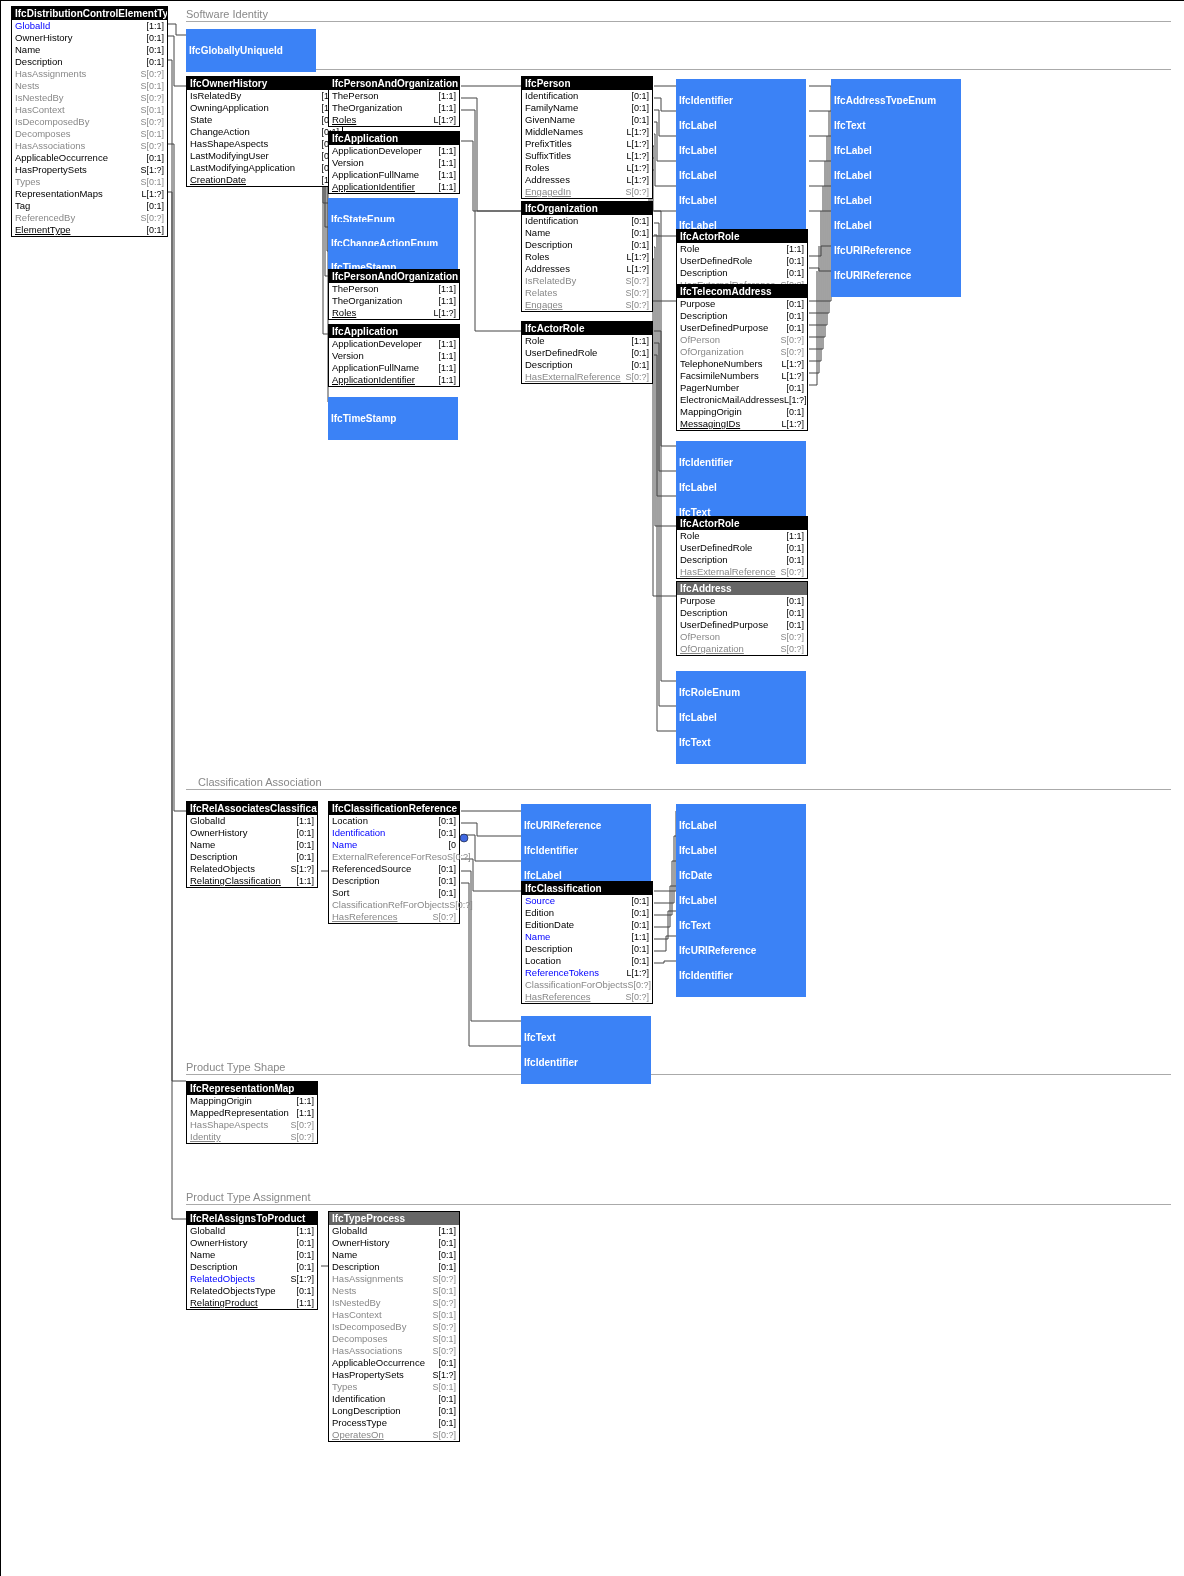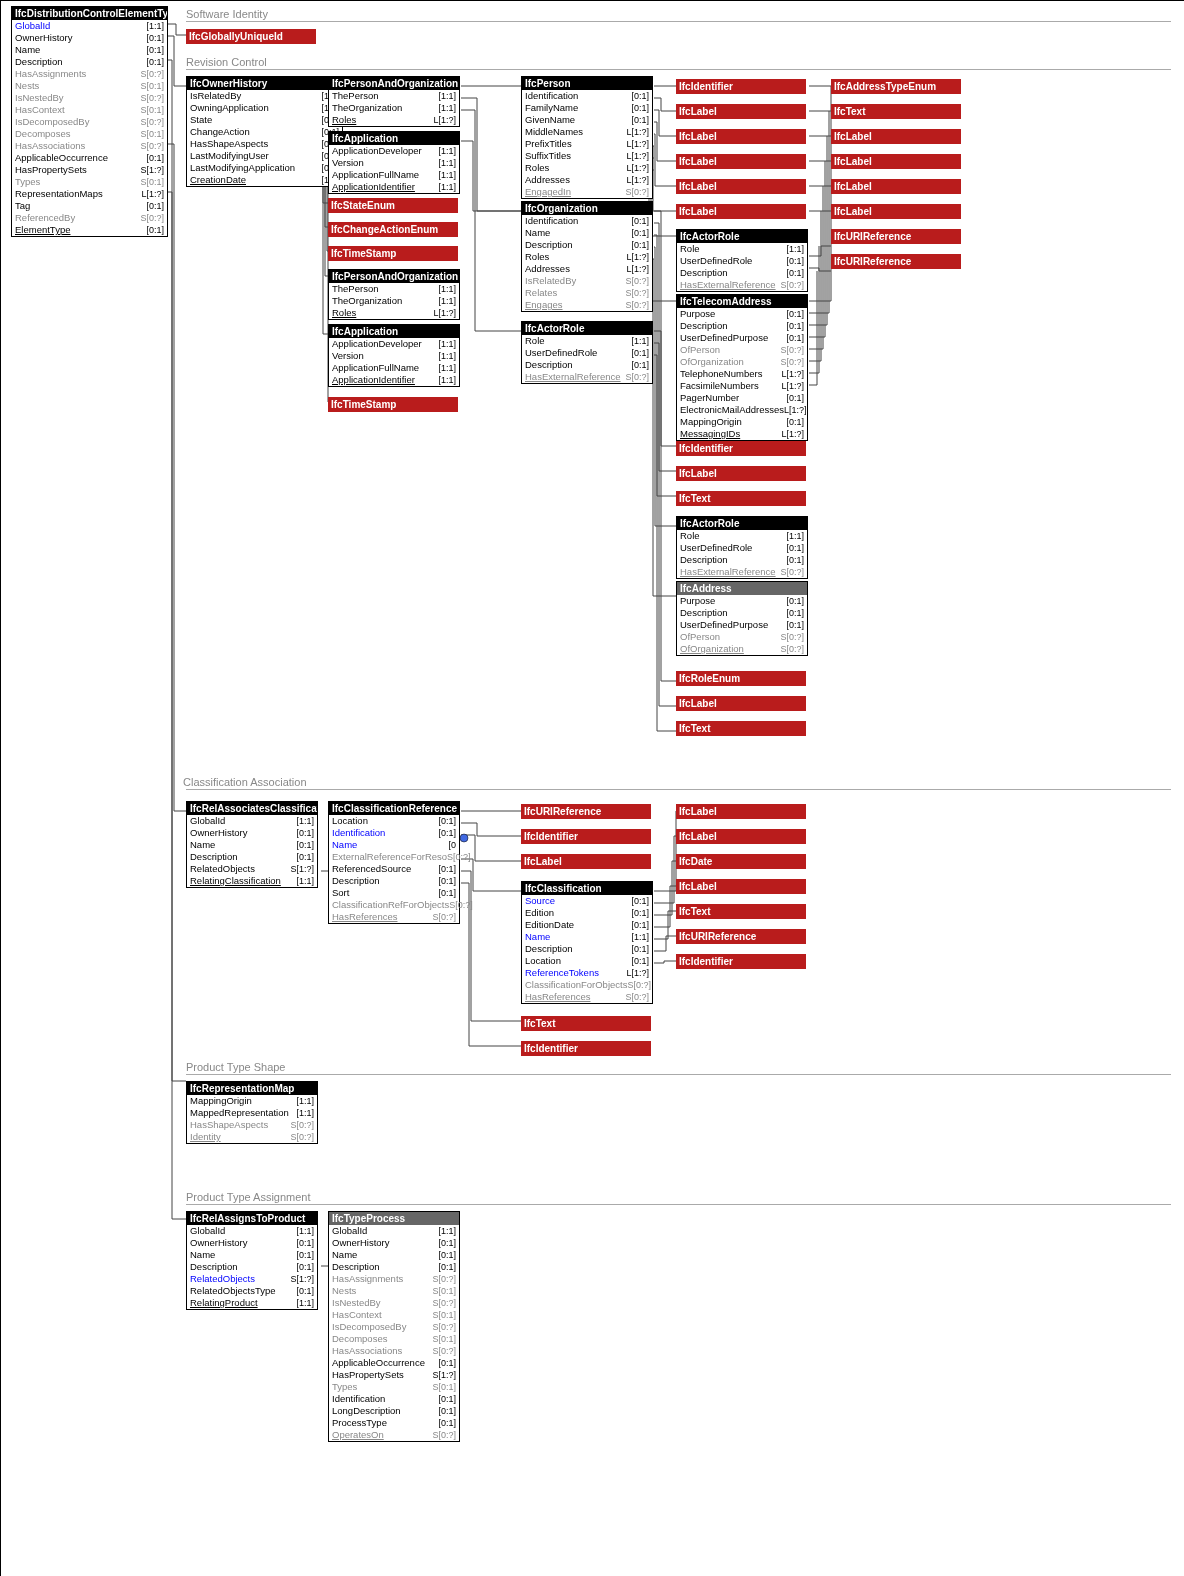--- a/index.html
+++ b/index.html
@@ -10,21 +10,21 @@
 .ebox.small{width:130px}
 .ebox-header{background:#000;color:#fff;font-weight:bold;padding:1px 3px;font-size:10px;white-space:nowrap;overflow:hidden}
 .ebox-header.grey{background:#666}
 .erow{display:flex;justify-content:space-between;padding:0 3px;font-size:9.5px;line-height:12px}
 .erow .n{color:#000}
 .erow .n.blue{color:#00f}
 .erow .n.grey{color:#888}
 .erow .n.underline{text-decoration:underline}
 .erow .c{color:#000;font-size:9px}
 .erow .c.grey{color:#888}
-.tbox{position:absolute;background:#b91c1c;color:#fff;font-weight:bold;padding:2px 3px;font-size:10px;width:124px}
+.tbox{position:absolute;background:#3b82f6;color:#fff;font-weight:bold;padding:16px 3px;font-size:10px;width:124px}
 #svg-lines{position:absolute;top:0;left:0;width:1184px;height:1576px;pointer-events:none}
 .cline{stroke:#444;stroke-width:1;fill:none}
 .dot{fill:#4169E1;stroke:#000;stroke-width:0.5}
 </style>
 </head>
 <body>
 
 <div id="diagram-container">
 
 <svg id="svg-lines">
@@ -103,21 +103,21 @@
 <path class="cline" d="M653 962 L663 962 L663 960 L675 960"></path>
 
 <path class="cline" d="M320 1265 L327 1265"></path>
 <circle class="dot" cx="463" cy="837" r="4"></circle>
 </svg>
 
 <div class="section-label" style="left:185px;top:7px">Software Identity</div>
 <div class="section-line" style="left:185px;top:20px;width:985px"></div>
 <div class="section-label" style="left:185px;top:55px">Revision Control</div>
 <div class="section-line" style="left:185px;top:68px;width:985px"></div>
-<div class="section-label" style="left:182px;top:775px">Classification Association</div>
+<div class="section-label" style="left:197px;top:775px">Classification Association</div>
 <div class="section-line" style="left:185px;top:788px;width:985px"></div>
 <div class="section-label" style="left:185px;top:1060px">Product Type Shape</div>
 <div class="section-line" style="left:185px;top:1073px;width:985px"></div>
 <div class="section-label" style="left:185px;top:1190px">Product Type Assignment</div>
 <div class="section-line" style="left:185px;top:1203px;width:985px"></div>
 
 <div class="ebox" style="left:10px;top:5px">
       <div class="ebox-header">IfcDistributionControlElementTyp</div>
       <div class="erow">
         <span class="n blue">GlobalId</span>
@@ -416,21 +416,21 @@
       </div>
       <div class="erow">
         <span class="n">Description</span>
         <span class="c">[0:1]</span>
       </div>
       <div class="erow">
         <span class="n grey underline">HasExternalReference</span>
         <span class="c grey">S[0:?]</span>
       </div>
     </div>
-<div class="ebox small" style="left:675px;top:293px">
+<div class="ebox small" style="left:675px;top:283px">
       <div class="ebox-header">IfcTelecomAddress</div>
       <div class="erow">
         <span class="n">Purpose</span>
         <span class="c">[0:1]</span>
       </div>
       <div class="erow">
         <span class="n">Description</span>
         <span class="c">[0:1]</span>
       </div>
       <div class="erow">

